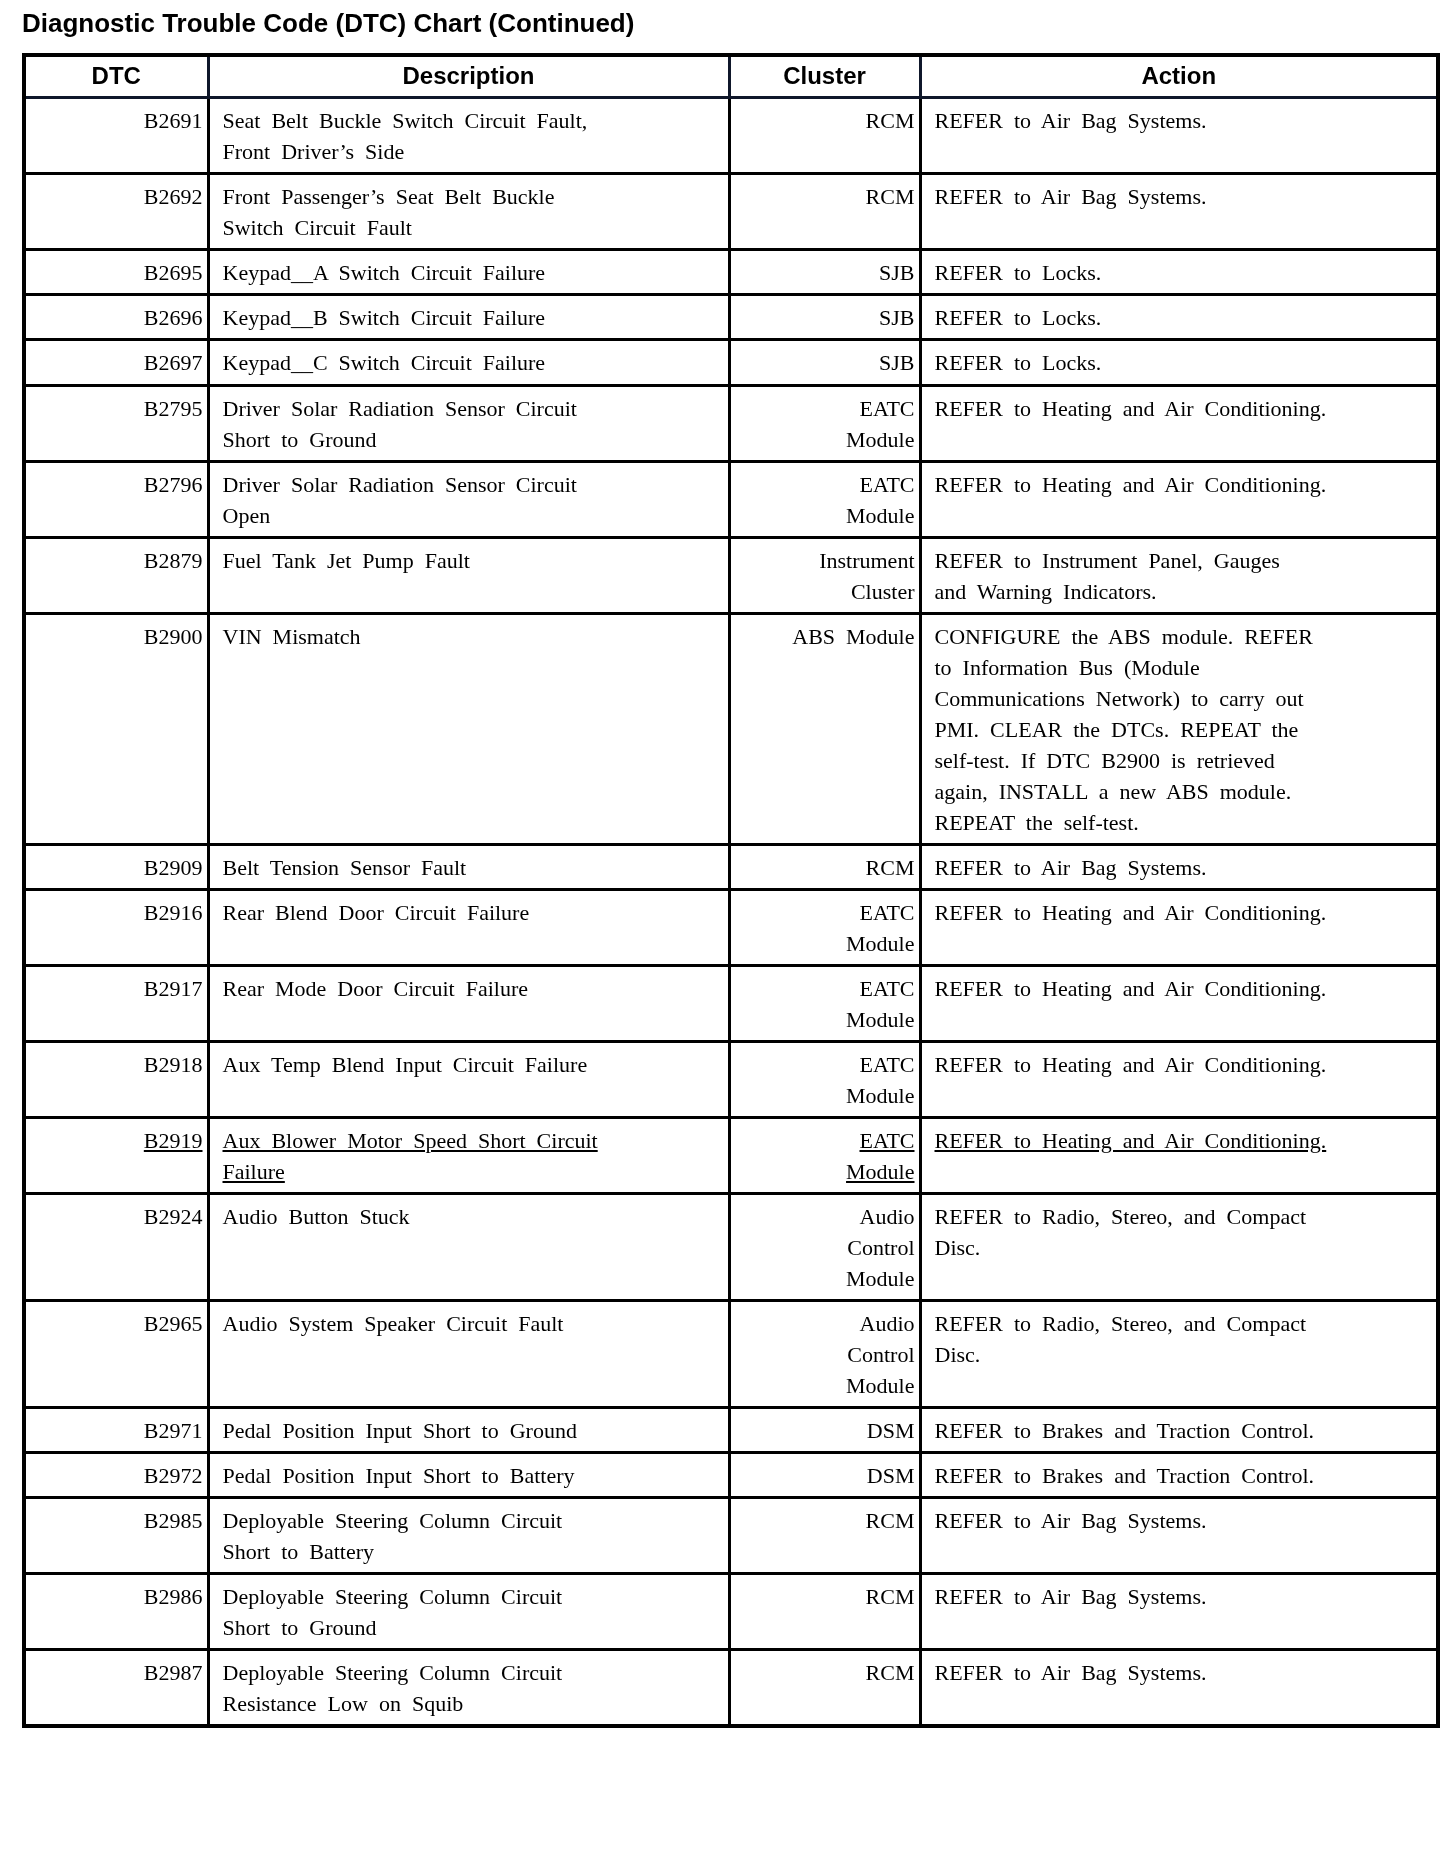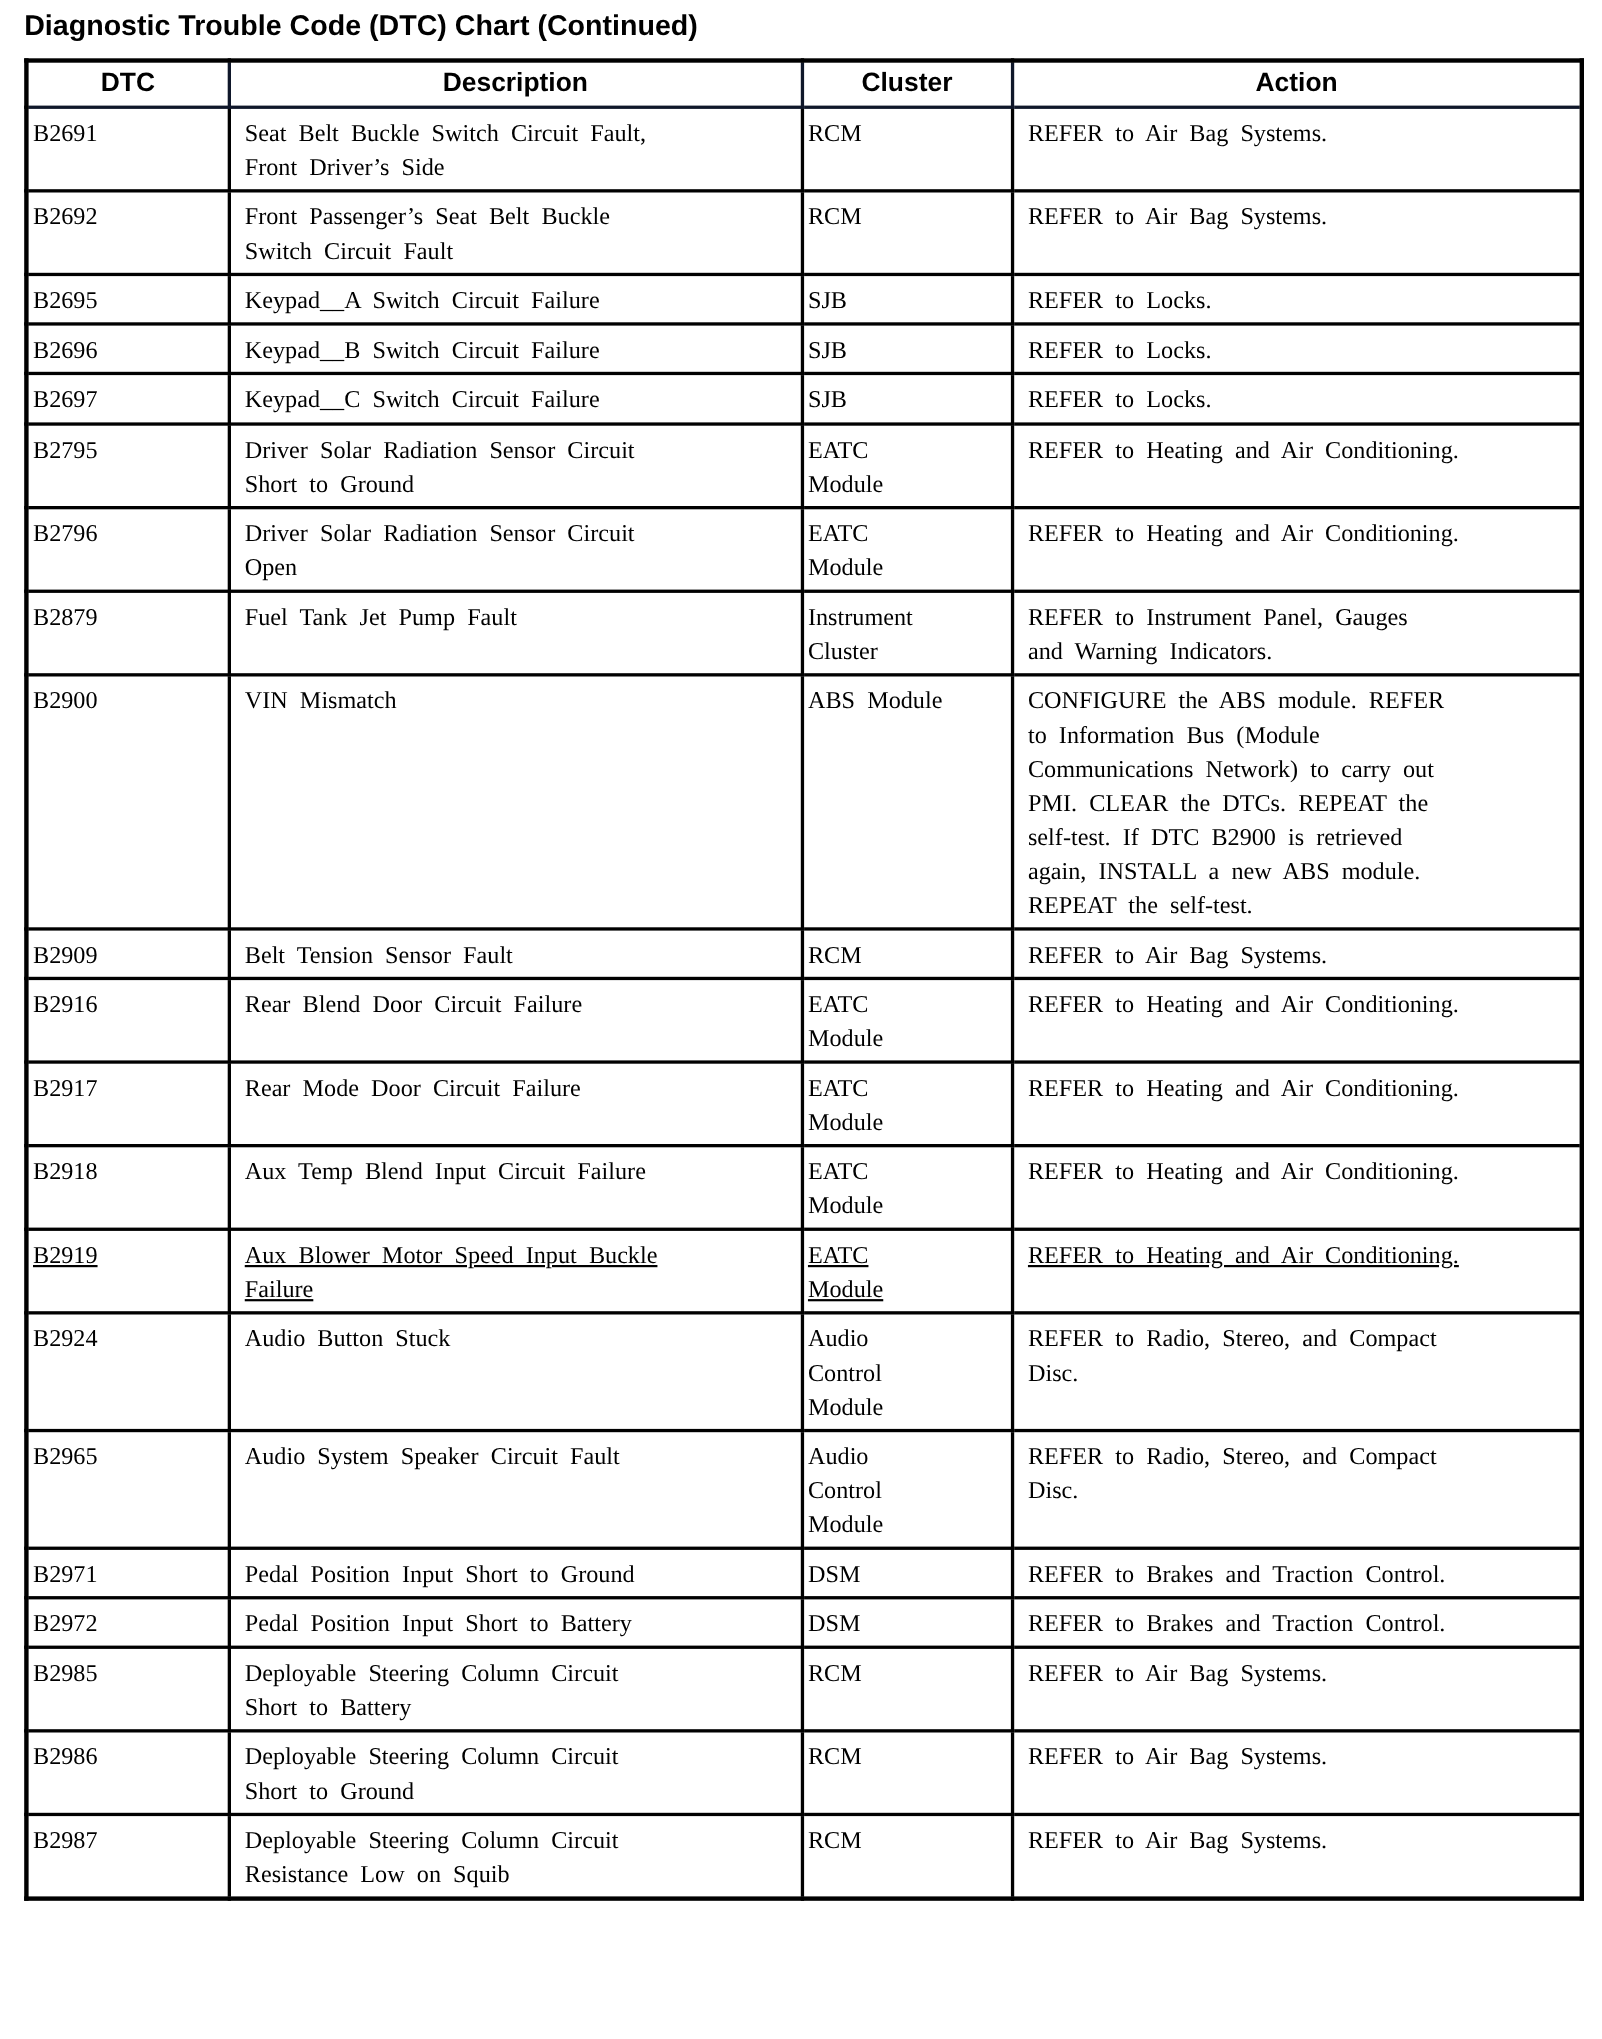--- a/index.html
+++ b/index.html
@@ -41,21 +41,21 @@
   td {
     border: 3px solid #000;
     font-size: 22px;
     line-height: 31px;
     vertical-align: top;
     padding: 6px 10px 5px 13px;
     white-space: pre-line;
     word-spacing: 0.25em;
     text-align: left;
   }
-  td.center { text-align: left; padding-left: 4px; padding-right: 4px; }
+  td.center { text-align: right; padding-left: 4px; padding-right: 4px; }
   thead tr { height: 43px; }
   tbody tr:nth-child(1)  { height: 75px; }
   tbody tr:nth-child(2)  { height: 75px; }
   tbody tr:nth-child(3)  { height: 43px; }
   tbody tr:nth-child(4)  { height: 44px; }
   tbody tr:nth-child(5)  { height: 46px; }
   tbody tr:nth-child(6)  { height: 76px; }
   tbody tr:nth-child(7)  { height: 75px; }
   tbody tr:nth-child(8)  { height: 75px; }
   tbody tr:nth-child(9)  { height: 229px; }
@@ -185,21 +185,21 @@
   </tr>
       <tr>
     <td class="center">B2918</td>
     <td>Aux Temp Blend Input Circuit Failure</td>
     <td class="center">EATC
 Module</td>
     <td>REFER to Heating and Air Conditioning.</td>
   </tr>
       <tr>
     <td class="center">B2919</td>
-    <td>Aux Blower Motor Speed Input Buckle
+    <td>Aux Blower Motor Speed Short Circuit
 Failure</td>
     <td class="center">EATC
 Module</td>
     <td>REFER to Heating and Air Conditioning.</td>
   </tr>
       <tr>
     <td class="center">B2924</td>
     <td>Audio Button Stuck</td>
     <td class="center">Audio
 Control

